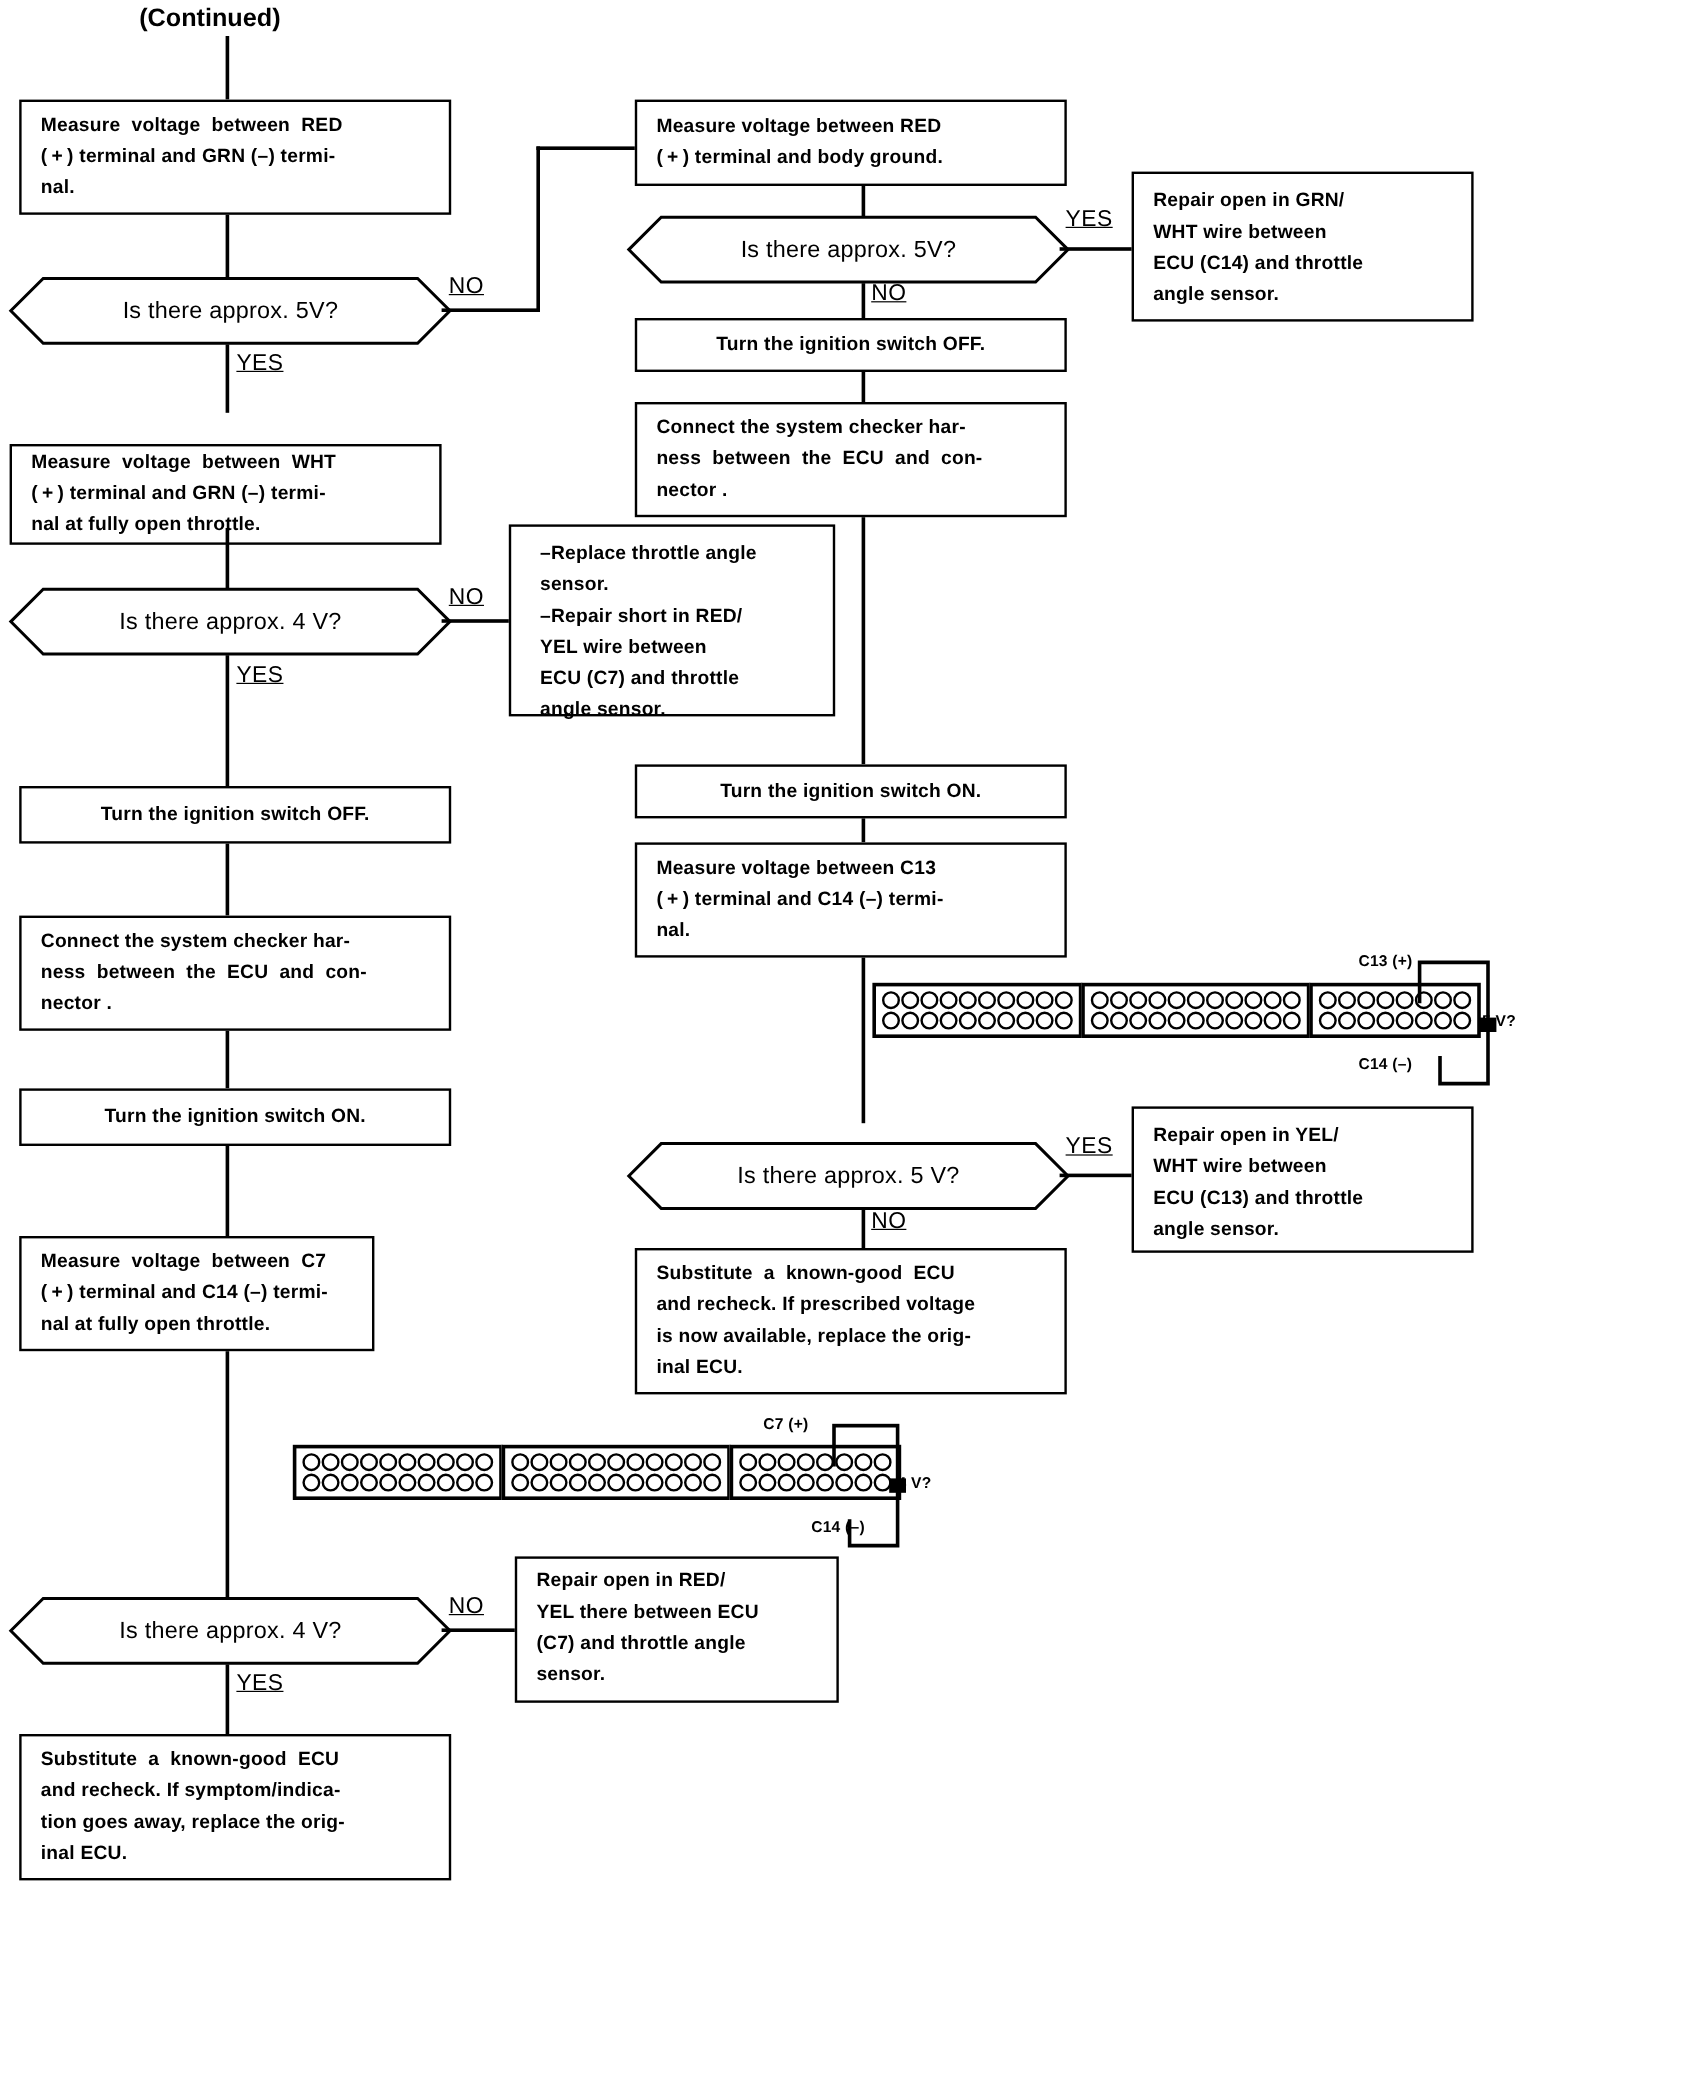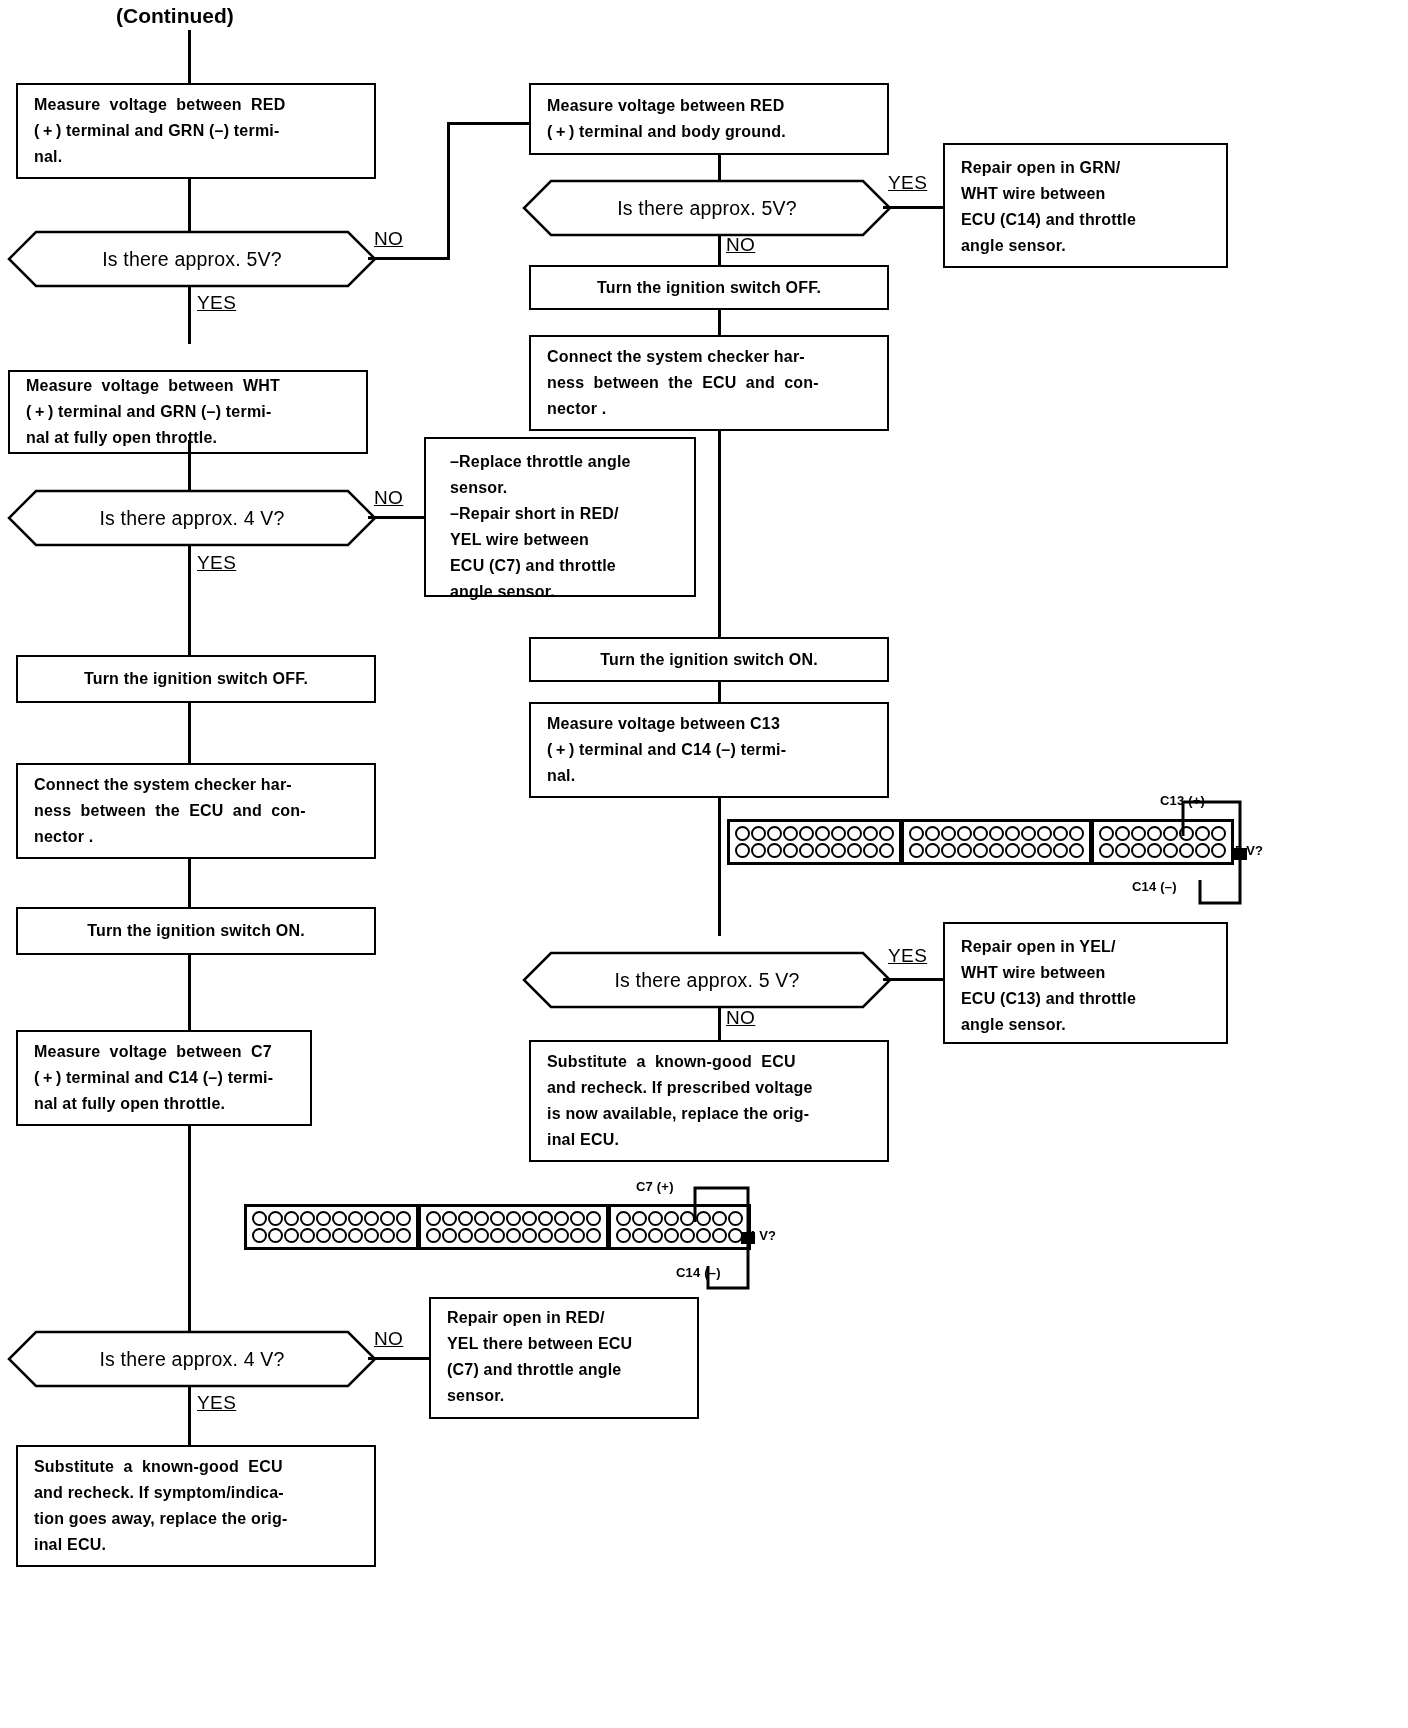--- a/index.html
+++ b/index.html
@@ -362,21 +362,21 @@
     </div>
   </div>
 
   <div class="probe" style="left:1178px;top:800px;width:80px;height:100px;">
     <svg width="90" height="105" viewBox="0 0 90 105">
       <polyline points="5,36 5,2 62,2 62,52" fill="none" stroke="#000" stroke-width="3"></polyline>
       <polyline points="22,80 22,103 62,103 62,56" fill="none" stroke="#000" stroke-width="3"></polyline>
       <rect x="55" y="48" width="14" height="12" fill="#000"></rect>
     </svg>
   </div>
-  <div class="tag" style="left:1132px;top:793px;margin-left:28px;">C13 (+)</div>
+  <div class="tag" style="left:1132px;top:793px;">C13 (+)</div>
   <div class="tag" style="left:1132px;top:879px;">C14 (–)</div>
   <div class="tag" style="left:1235px;top:843px;">5 V?</div>
 
   <div class="dia" style="left:523px;top:952px;width:368px;height:56px;text-align:center;">
     <svg width="368" height="56" viewBox="0 0 368 56">
       <polygon points="28,1 340,1 367,28 340,55 28,55 1,28" fill="#fff" stroke="#000" stroke-width="2.5"></polygon>
     </svg>
     <div class="dtxt">Is there approx. 5 V?</div>
   </div>
   <div class="ln hln" style="left:883px;top:978px;width:62px;"></div>

